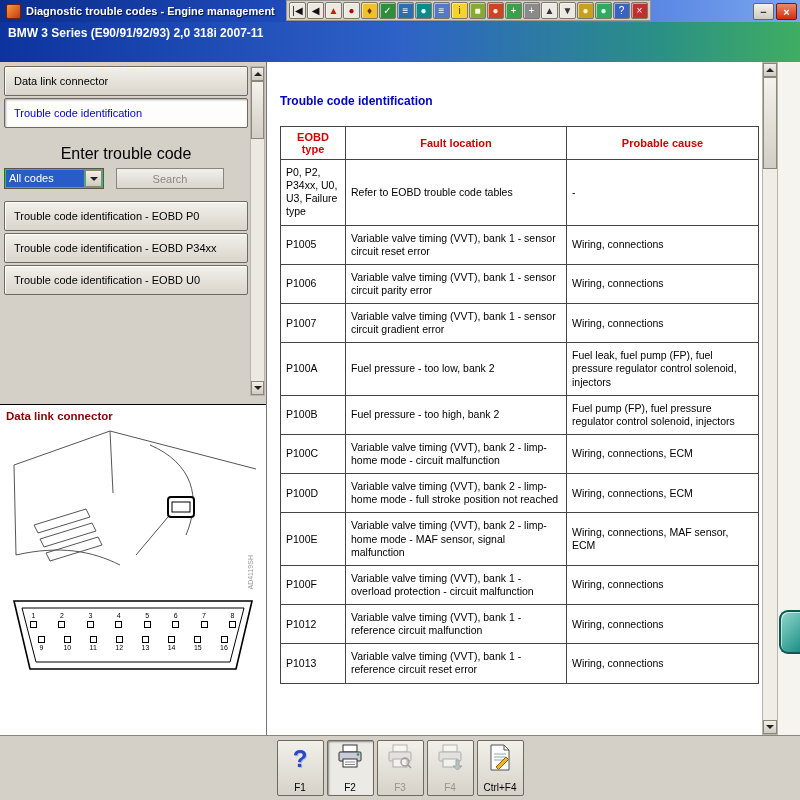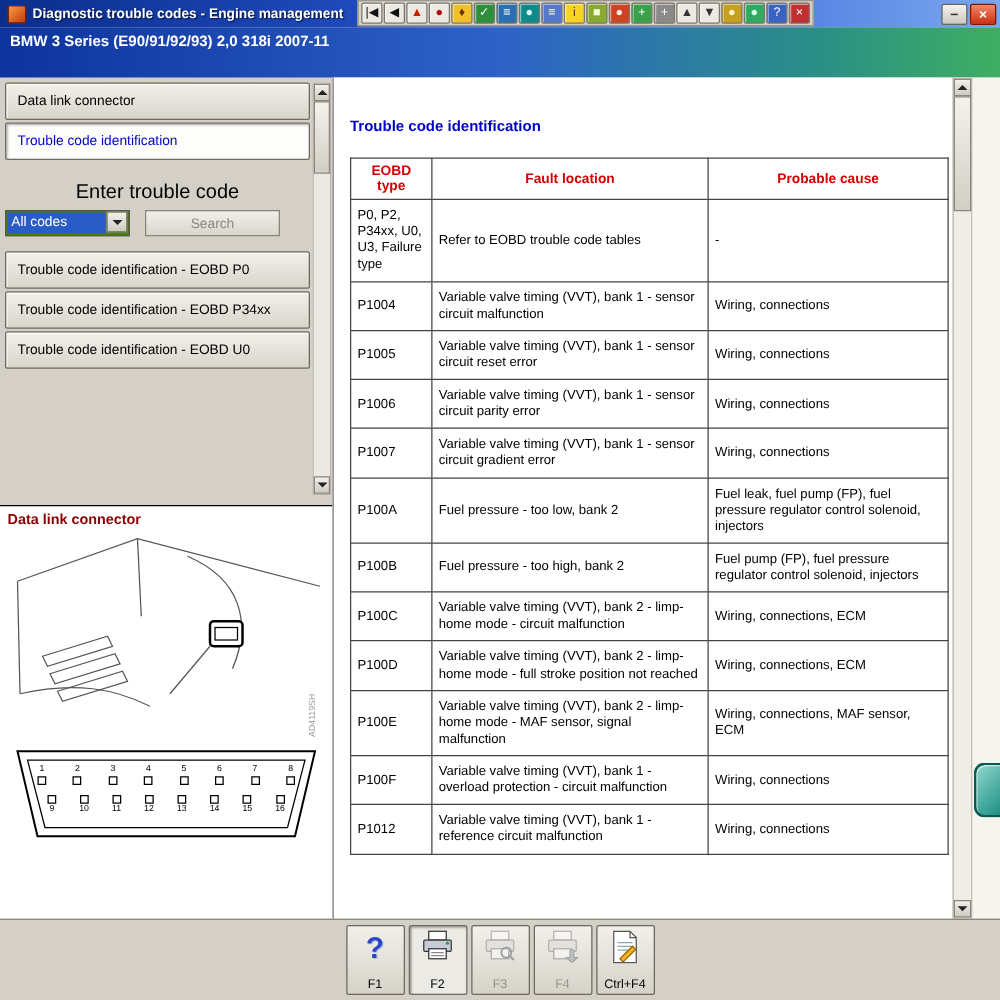--- a/index.html
+++ b/index.html
@@ -39,21 +39,21 @@
   .header .eng{font-weight:bold;font-size:12px;line-height:17px;color:#ffd94d;white-space:nowrap;margin-top:20px;}
 
   
   .sidebar{position:absolute;left:4px;top:66px;width:244px;}
   .side-btn{display:block;width:100%;height:30px;margin-bottom:2px;
     background:linear-gradient(180deg,#f2f0ea,#d9d5cc);border:1px solid #6e6a60;border-radius:2px;
     box-shadow:inset 1px 1px 0 #fff;text-align:left;padding:0 9px;font-family:inherit;font-size:11px;color:#000;}
   .side-btn.selected{background:#fdfdfb;color:#0000cc;box-shadow:inset 1px 1px 2px #aaa;}
   .enter-label{margin-top:16px;height:20px;text-align:center;line-height:20px;font-size:16px;}
   .combo-row{margin-top:4px;display:flex;align-items:center;}
-  .combo{width:100px;height:21px;background:#4d7c0f;border:1px solid #58554e;display:flex;box-sizing:border-box;}
+  .combo{width:100px;height:21px;background:#22c55e;border:1px solid #58554e;display:flex;align-items:center;box-sizing:border-box;}
   .combo-text{flex:1;height:17px;margin:1px;background:#2a5cc8;color:#fff;font-size:11px;line-height:17px;
     padding:0 3px;white-space:nowrap;overflow:hidden;}
   .combo-btn{width:17px;height:17px;margin-right:1px;background:linear-gradient(180deg,#f2f0ea,#cfcbc2);
     border:1px solid #8a867c;display:flex;align-items:center;justify-content:center;padding:0;box-sizing:border-box;}
   .tri-down{width:0;height:0;border-left:4px solid transparent;border-right:4px solid transparent;border-top:4px solid #222;}
   .tri-up{width:0;height:0;border-left:4px solid transparent;border-right:4px solid transparent;border-bottom:4px solid #222;}
   .search-btn{margin-left:12px;width:108px;height:21px;background:linear-gradient(180deg,#f2f0ea,#d9d5cc);
     border:1px solid #8a867c;color:#8a8880;font-size:11px;font-family:inherit;}
   .eobd-list{margin-top:12px;}
 
@@ -374,25 +374,20 @@
         </tr>
       </thead>
       <tbody>
 
           <tr>
             <td>P0, P2, P34xx, U0, U3, Failure type</td>
             <td>Refer to EOBD trouble code tables</td>
             <td>-</td>
           </tr>
 
-          <tr>
-            <td>P1004</td>
-            <td>Variable valve timing (VVT), bank 1 - sensor circuit malfunction</td>
-            <td>Wiring, connections</td>
-          </tr>
 
           <tr>
             <td>P1005</td>
             <td>Variable valve timing (VVT), bank 1 - sensor circuit reset error</td>
             <td>Wiring, connections</td>
           </tr>
 
           <tr>
             <td>P1006</td>
             <td>Variable valve timing (VVT), bank 1 - sensor circuit parity error</td>
@@ -440,20 +435,25 @@
             <td>Variable valve timing (VVT), bank 1 - overload protection - circuit malfunction</td>
             <td>Wiring, connections</td>
           </tr>
 
           <tr>
             <td>P1012</td>
             <td>Variable valve timing (VVT), bank 1 - reference circuit malfunction</td>
             <td>Wiring, connections</td>
           </tr>
 
+          <tr>
+            <td>P1013</td>
+            <td>Variable valve timing (VVT), bank 1 - reference circuit reset error</td>
+            <td>Wiring, connections</td>
+          </tr>
         </tbody>
     </table>
   </div>
 
   <div class="scrollbar main-scrollbar">
     <button class="sb-btn top">
         <span class="tri-up"></span>
       </button>
     <div class="sb-thumb"></div>
     <button class="sb-btn bottom">

